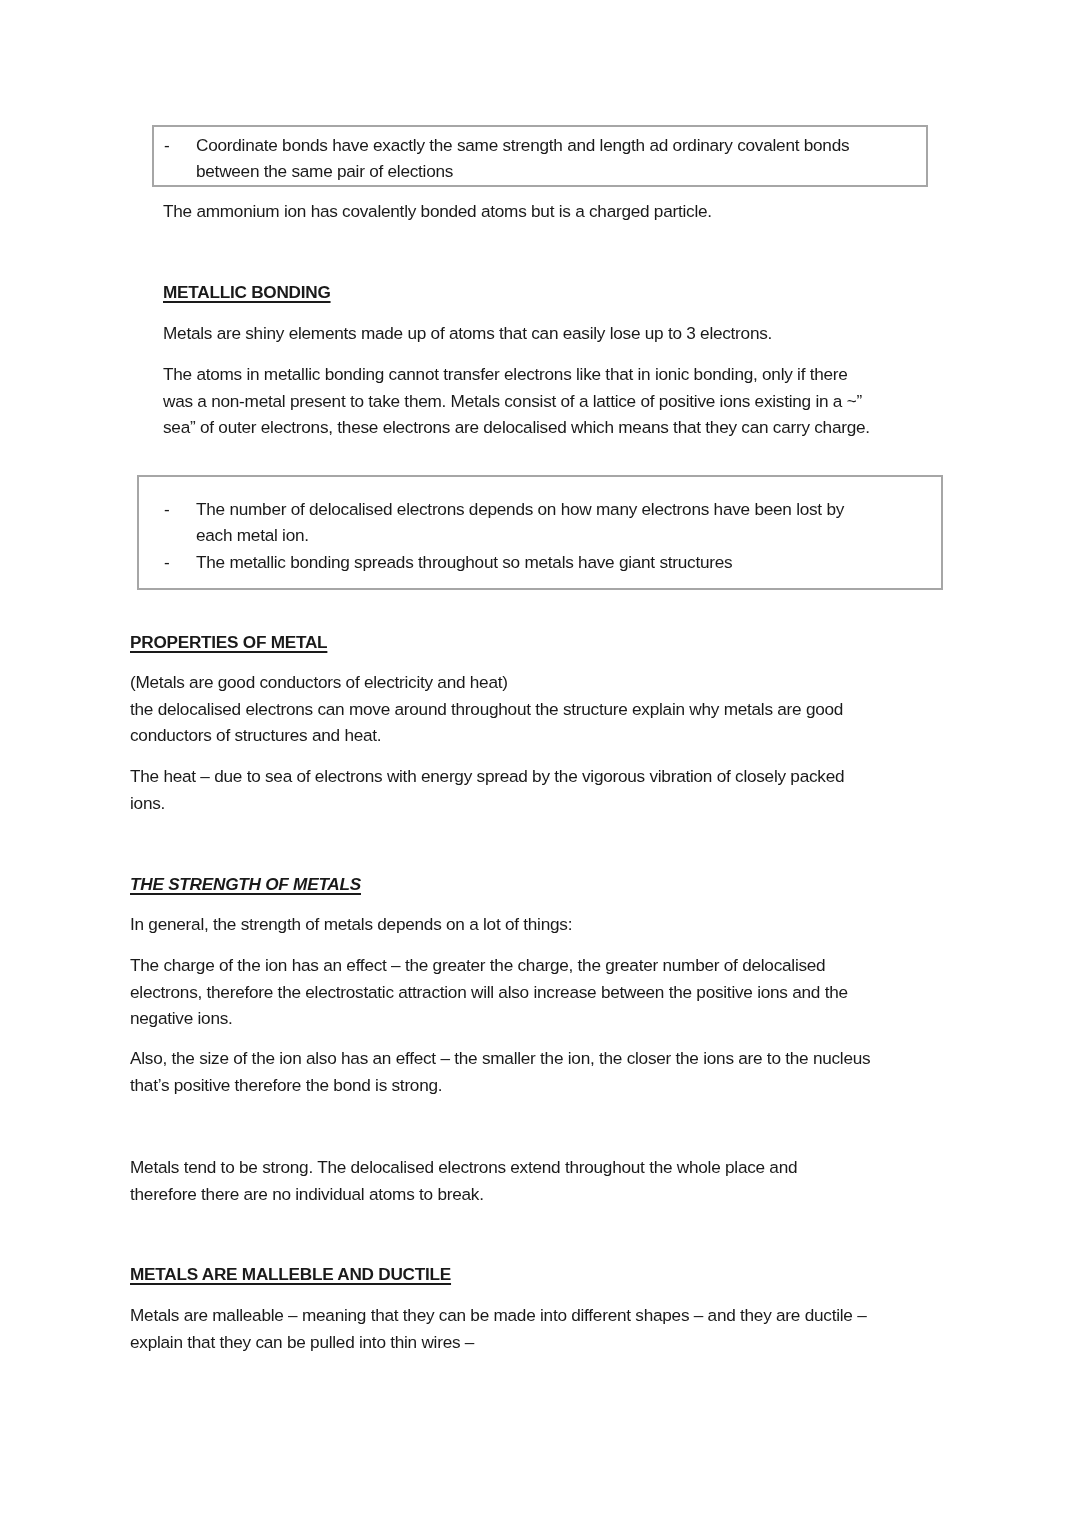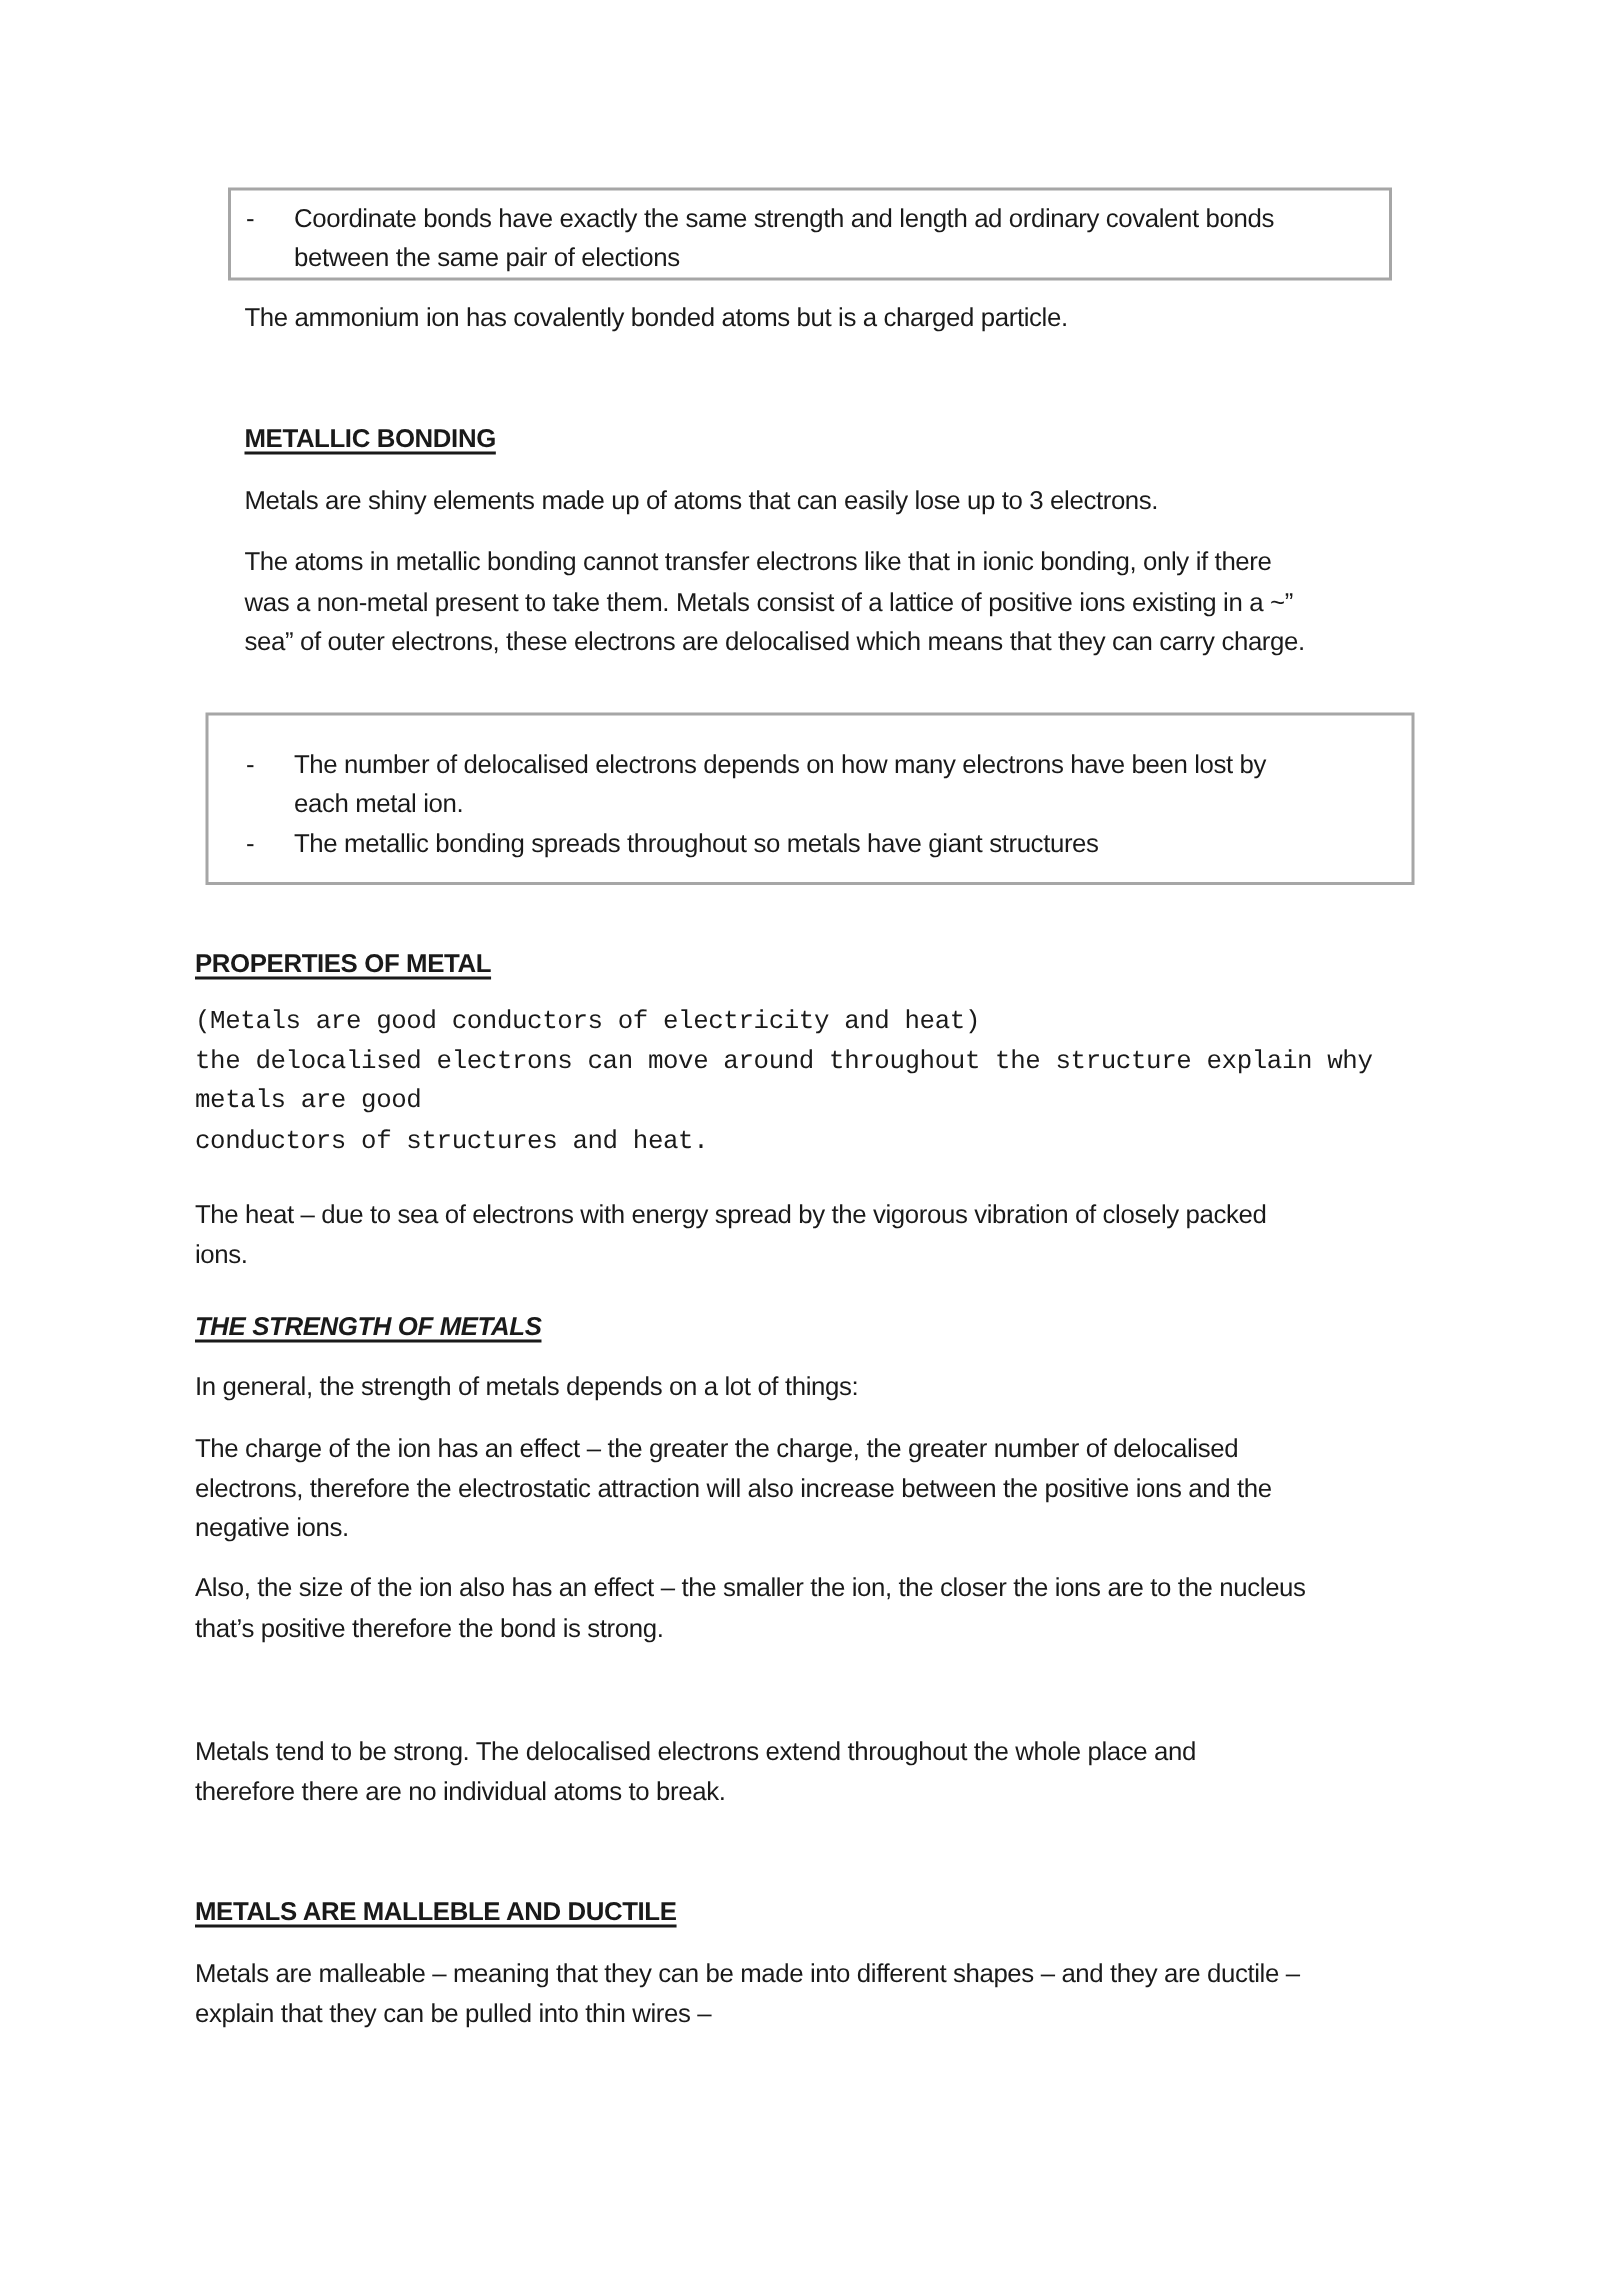--- a/index.html
+++ b/index.html
@@ -91,27 +91,27 @@
   <div class="bullet-row" style="top:72px;">
     <span class="dash" style="left:25px;">-</span>
     <div class="bullet-text" style="left:57px;">
       <div>The metallic bonding spreads throughout so metals have giant structures</div>
     </div>
   </div>
 </div>
 
 <div class="heading" style="left:130px; top:630px;">PROPERTIES OF METAL</div>
 
-<div class="para" style="left:130px; top:669px; width:830px;font-family:Liberation Mono, monospace;">
+<div class="para" style="left:130px; top:669px; width:830px;">
   <div>(Metals are good conductors of electricity and heat)</div>
   <div>the delocalised electrons can move around throughout the structure explain why metals are good</div>
   <div>conductors of structures and heat.</div>
 </div>
 
-<div class="para" style="left:130px; top:796px; width:830px;">
+<div class="para" style="left:130px; top:763px; width:830px;">
   <div>The heat – due to sea of electrons with energy spread by the vigorous vibration of closely packed</div>
   <div>ions.</div>
 </div>
 
 <div class="heading" style="left:130px; top:872px;font-style:italic;">THE STRENGTH OF METALS</div>
 
 <div class="para" style="left:130px; top:911px;text-align:center;">In general, the strength of metals depends on a lot of things:</div>
 
 <div class="para" style="left:130px; top:952px; width:840px;">
   <div>The charge of the ion has an effect – the greater the charge, the greater number of delocalised</div>

